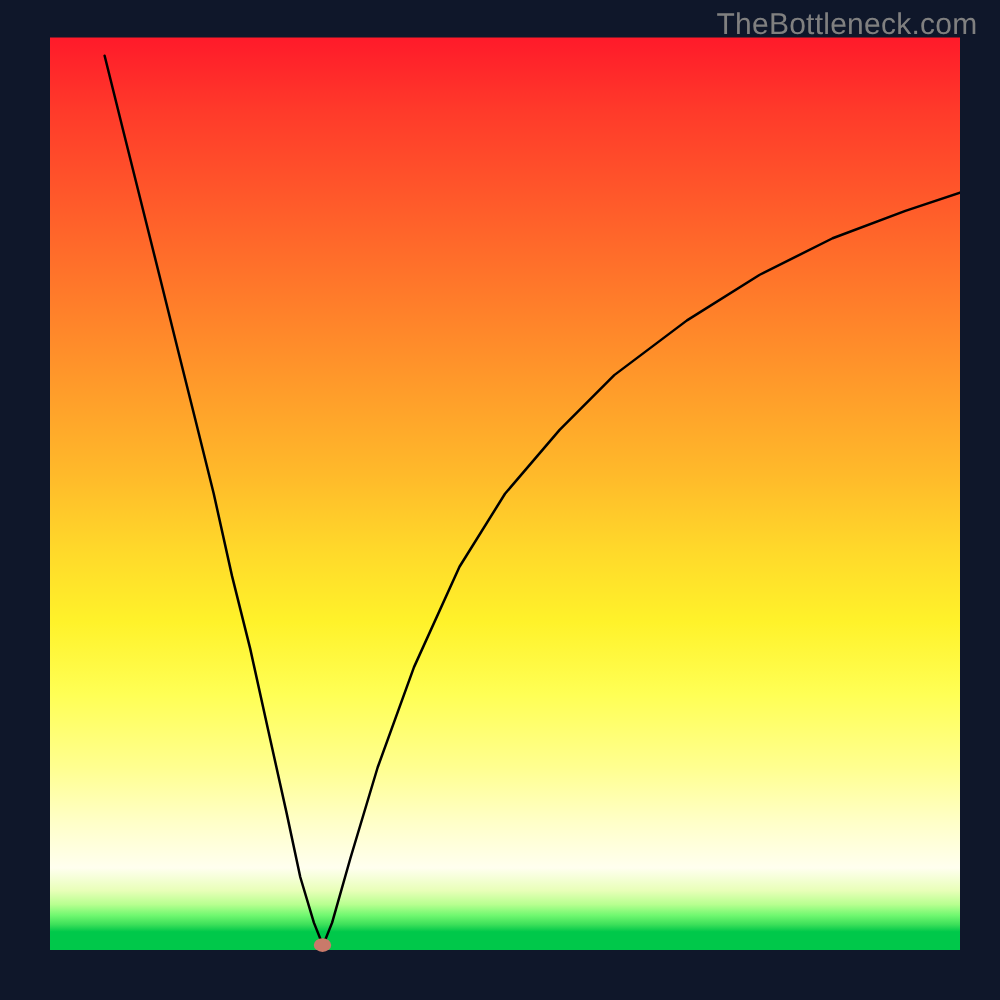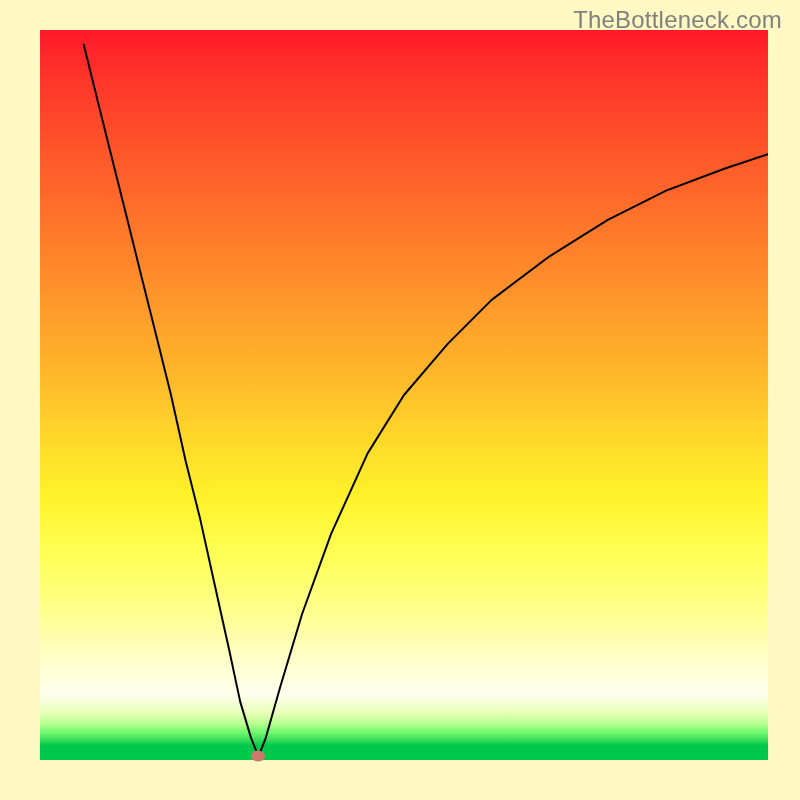--- a/index.html
+++ b/index.html
@@ -8,21 +8,21 @@
     width: 800px;
     height: 800px;
     background: #000;
     font-family: Arial, Helvetica, sans-serif;
     overflow: hidden;
   }
   .frame {
     position: relative;
     width: 800px;
     height: 800px;
-    background: #fef9c3;
+    background: #0f172a;
   }
   .plot-area {
     position: absolute;
     left: 40px;
     top: 30px;
     width: 728px;
     height: 730px;
     
     background:
       linear-gradient(to bottom,

